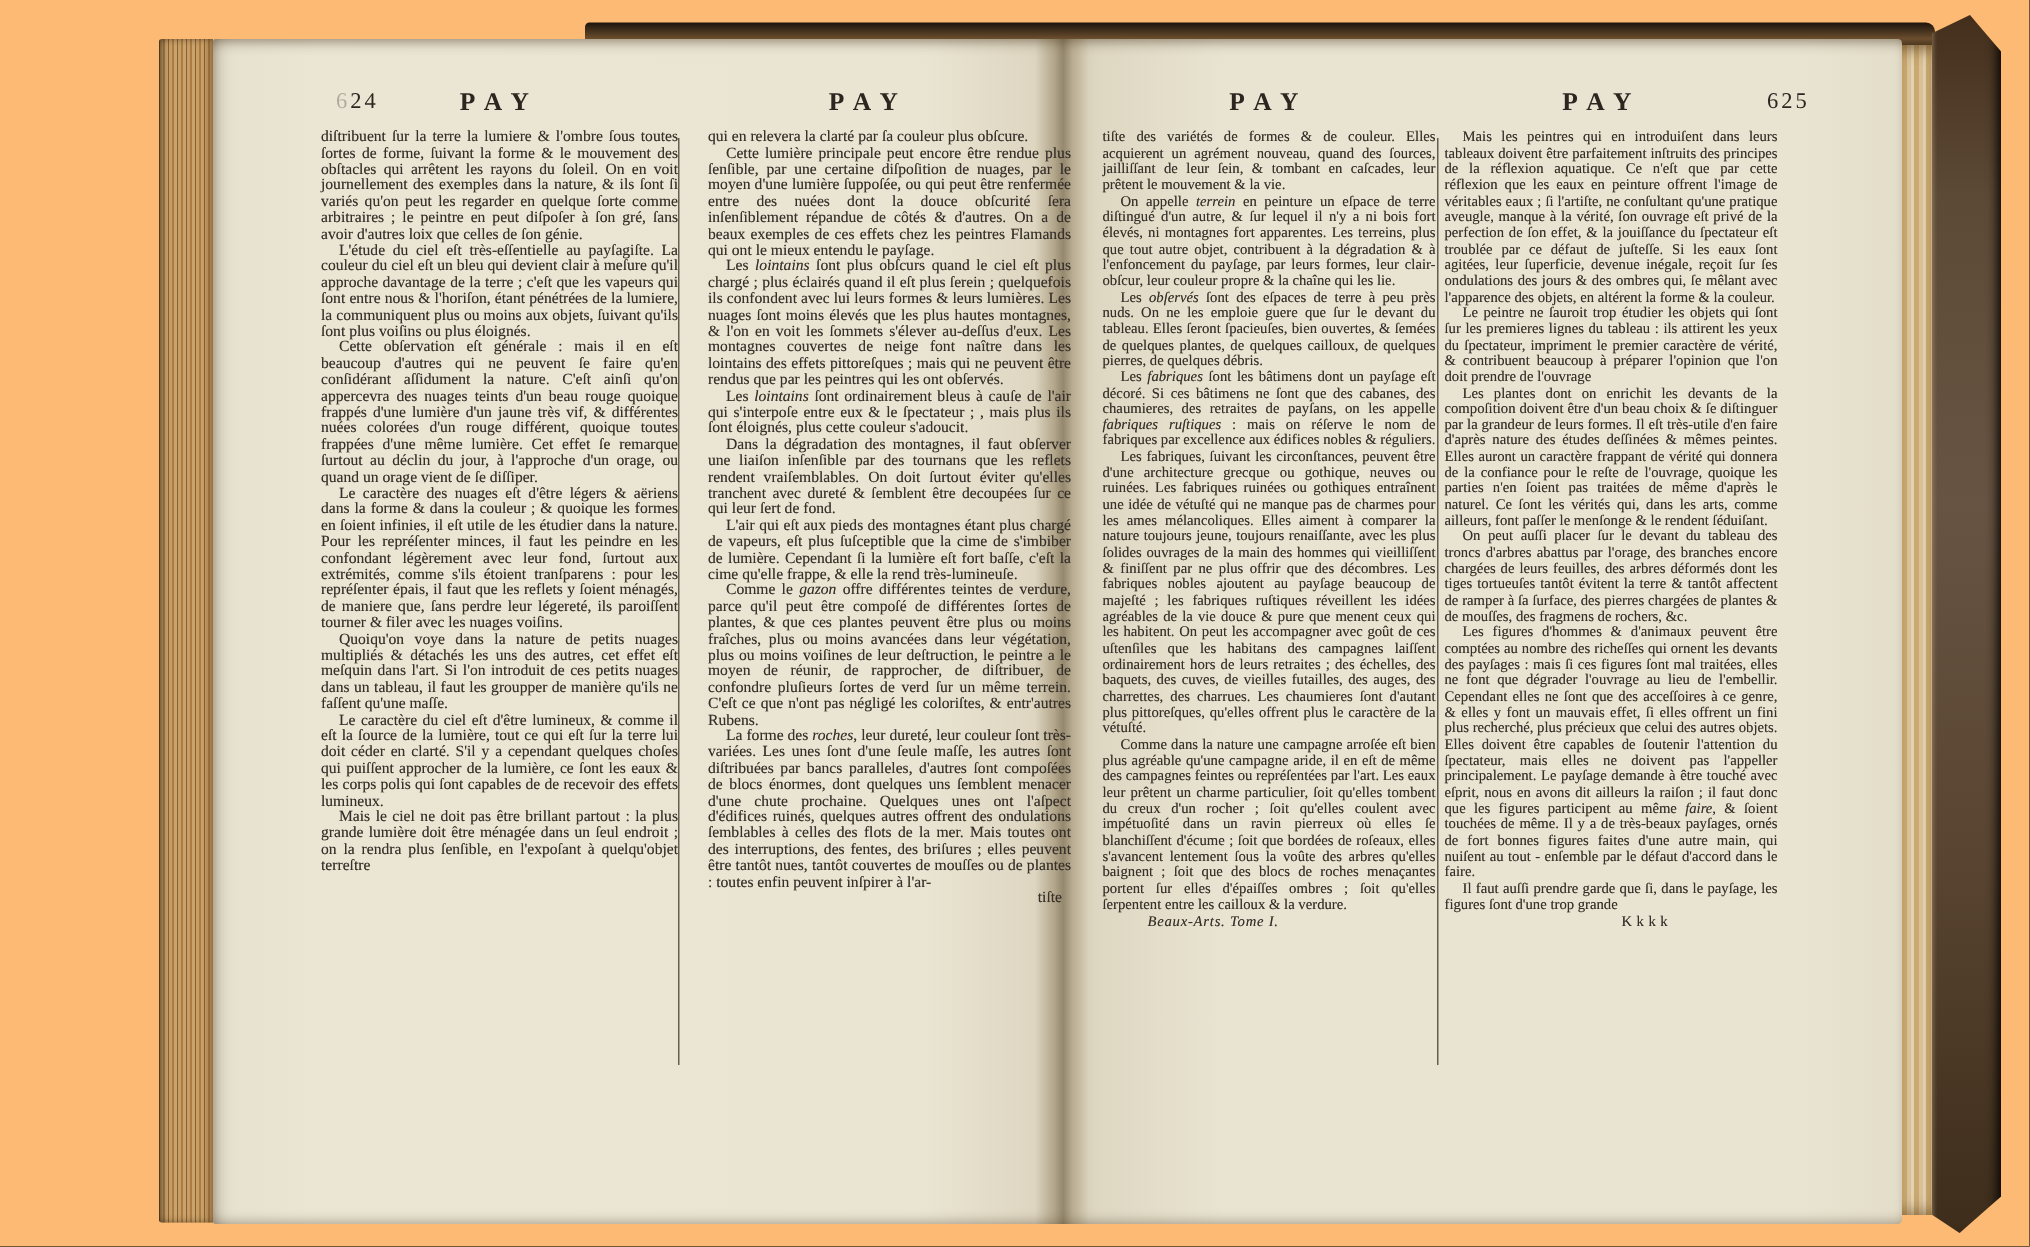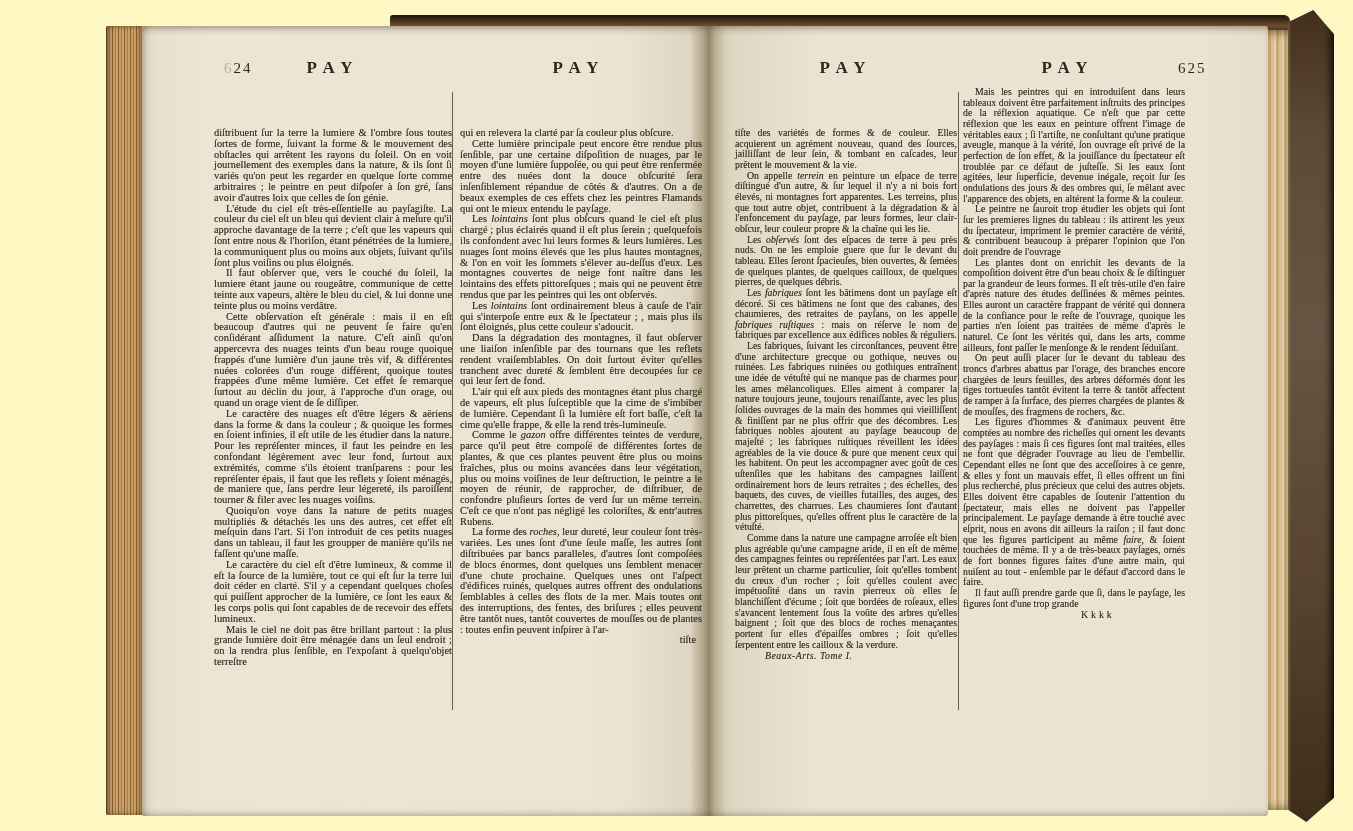--- a/index.html
+++ b/index.html
@@ -1,16 +1,16 @@
 <!DOCTYPE html>
 <html><head>
 <meta charset="utf-8">
 <style>
   html,body{margin:0;padding:0;background:#060606;}
-  .stage{position:relative;width:1353px;height:831px;background:#fef9c3;overflow:hidden;
+  .stage{position:relative;width:1353px;height:831px;background:#fdba74;overflow:hidden;
          font-family:"Liberation Serif","DejaVu Serif",serif;}
   
   .top-edge{position:absolute;left:390px;top:15px;width:900px;height:18px;
     background:linear-gradient(180deg,#1d150c 0%,#4a3520 35%,#6b4e2e 60%,#3a2a18 100%);
     border-radius:3px 6px 0 0;}
   
   .fore-edge-left{position:absolute;left:106px;top:26px;width:36px;height:789px;
     background:repeating-linear-gradient(90deg,#8a6134 0 1px,#c79e63 1px 3px,#ab7c45 3px 4px,#caa26a 4px 6px);
     box-shadow:inset -4px 0 6px -2px rgba(80,50,20,.55), inset 3px 0 6px -2px rgba(0,0,0,.7);
     border-radius:2px 0 0 2px;}
@@ -38,25 +38,25 @@
   .pn{position:absolute;top:60px;font-size:15px;color:#2c2620;letter-spacing:2px;}
   .pn-left{left:224px;} .pn-left::first-letter{opacity:.3;}
   .pn-right{left:1178px;}
   
   .rule{position:absolute;top:92px;width:1px;height:618px;background:rgba(58,48,36,.75);}
   .r1{left:452px;} .r2{left:958px;}
   
   .col{position:absolute;top:87px;color:#37302a;text-align:justify;
        text-shadow:0 0 .4px rgba(55,48,40,.55);}
   .c1{left:214px;width:238px;font-size:10.4px;line-height:10.8px;}
-  .c2{left:460px;width:242px;font-size:10.4px;line-height:10.8px;}
+  .c2{left:472px;width:242px;font-size:10.4px;line-height:10.8px;}
   .c3{left:735px;width:222px;font-size:9.8px;line-height:10.65px;}
   .c4{left:963px;width:222px;font-size:9.8px;line-height:10.65px;}
   .p{margin:0;text-indent:12px;}
-  .p.cont{text-indent:0;margin-top:41px;}
+  .p.cont{text-indent:0;}
   .em, .p .em{font-style:italic;}
   .catchword{text-align:right;padding-right:6px;}
   .vol-footer{font-style:italic;margin-left:30px;margin-top:1px;letter-spacing:.5px;}
   .sig{margin-left:118px;margin-top:1px;letter-spacing:3px;}
 </style>
 </head>
 <body>
 
 <div class="stage">
   <div class="top-edge"></div>
@@ -73,21 +73,20 @@
   <div class="head h3">PAY</div>
   <div class="head h4">PAY</div>
   <div class="pn pn-right">625</div>
 
   <div class="rule r1"></div>
   <div class="rule r2"></div>
 
   <div class="col c1">
     <p class="p cont">diſtribuent ſur la terre la lumiere &amp; l'ombre ſous toutes ſortes de forme, ſuivant la forme &amp; le mouvement des obſtacles qui arrêtent les rayons du ſoleil. On en voit journellement des exemples dans la nature, &amp; ils ſont ſi variés qu'on peut les regarder en quelque ſorte comme arbitraires ; le peintre en peut diſpoſer à ſon gré, ſans avoir d'autres loix que celles de ſon génie.</p>
     <p class="p">L'étude du ciel eſt très-eſſentielle au payſagiſte. La couleur du ciel eſt un bleu qui devient clair à meſure qu'il approche davantage de la terre ; c'eſt que les vapeurs qui ſont entre nous &amp; l'horiſon, étant pénétrées de la lumiere, la communiquent plus ou moins aux objets, ſuivant qu'ils ſont plus voiſins ou plus éloignés.</p>
-    <p class="p">Il faut obſerver que, vers le couché du ſoleil, la lumiere étant jaune ou rougeâtre, communique de cette teinte aux vapeurs, altère le bleu du ciel, &amp; lui donne une teinte plus ou moins verdâtre.</p>
     <p class="p">Cette obſervation eſt générale : mais il en eſt beaucoup d'autres qui ne peuvent ſe faire qu'en conſidérant aſſidument la nature. C'eſt ainſi qu'on appercevra des nuages teints d'un beau rouge quoique frappés d'une lumière d'un jaune très vif, &amp; différentes nuées colorées d'un rouge différent, quoique toutes frappées d'une même lumière. Cet effet ſe remarque ſurtout au déclin du jour, à l'approche d'un orage, ou quand un orage vient de ſe diſſiper.</p>
     <p class="p">Le caractère des nuages eſt d'être légers &amp; aëriens dans la forme &amp; dans la couleur ; &amp; quoique les formes en ſoient infinies, il eſt utile de les étudier dans la nature. Pour les repréſenter minces, il faut les peindre en les confondant légèrement avec leur fond, ſurtout aux extrémités, comme s'ils étoient tranſparens : pour les repréſenter épais, il faut que les reflets y ſoient ménagés, de maniere que, ſans perdre leur légereté, ils paroiſſent tourner &amp; filer avec les nuages voiſins.</p>
     <p class="p">Quoiqu'on voye dans la nature de petits nuages multipliés &amp; détachés les uns des autres, cet effet eſt meſquin dans l'art. Si l'on introduit de ces petits nuages dans un tableau, il faut les groupper de manière qu'ils ne faſſent qu'une maſſe.</p>
     <p class="p">Le caractère du ciel eſt d'être lumineux, &amp; comme il eſt la ſource de la lumière, tout ce qui eſt ſur la terre lui doit céder en clarté. S'il y a cependant quelques choſes qui puiſſent approcher de la lumière, ce ſont les eaux &amp; les corps polis qui ſont capables de de recevoir des effets lumineux.</p>
     <p class="p">Mais le ciel ne doit pas être brillant partout : la plus grande lumière doit être ménagée dans un ſeul endroit ; on la rendra plus ſenſible, en l'expoſant à quelqu'objet terreſtre</p>
   </div>
 
   <div class="col c2">
     <p class="p cont">qui en relevera la clarté par ſa couleur plus obſcure.</p>
     <p class="p">Cette lumière principale peut encore être rendue plus ſenſible, par une certaine diſpoſition de nuages, par le moyen d'une lumière ſuppoſée, ou qui peut être renfermée entre des nuées dont la douce obſcurité ſera inſenſiblement répandue de côtés &amp; d'autres. On a de beaux exemples de ces effets chez les peintres Flamands qui ont le mieux entendu le payſage.</p>

